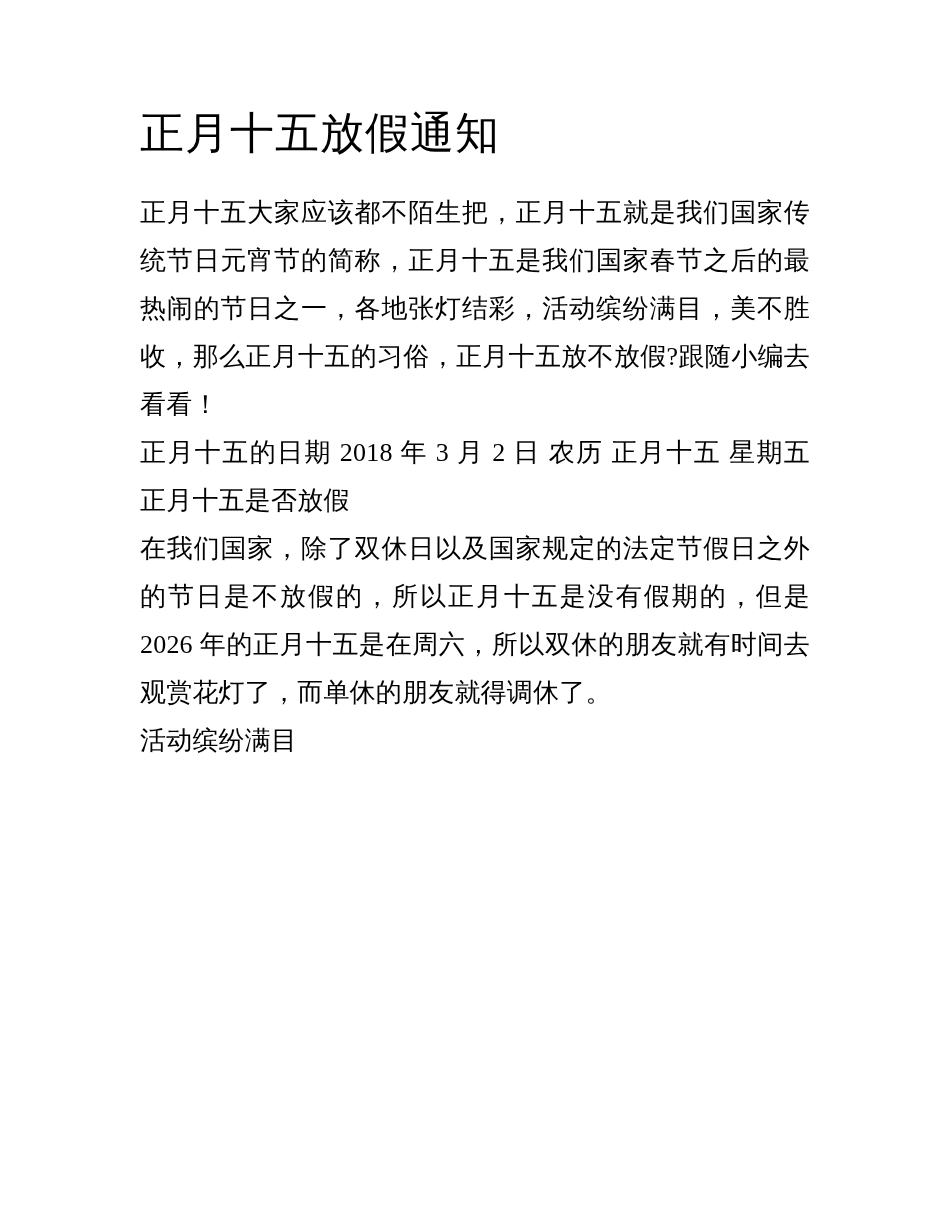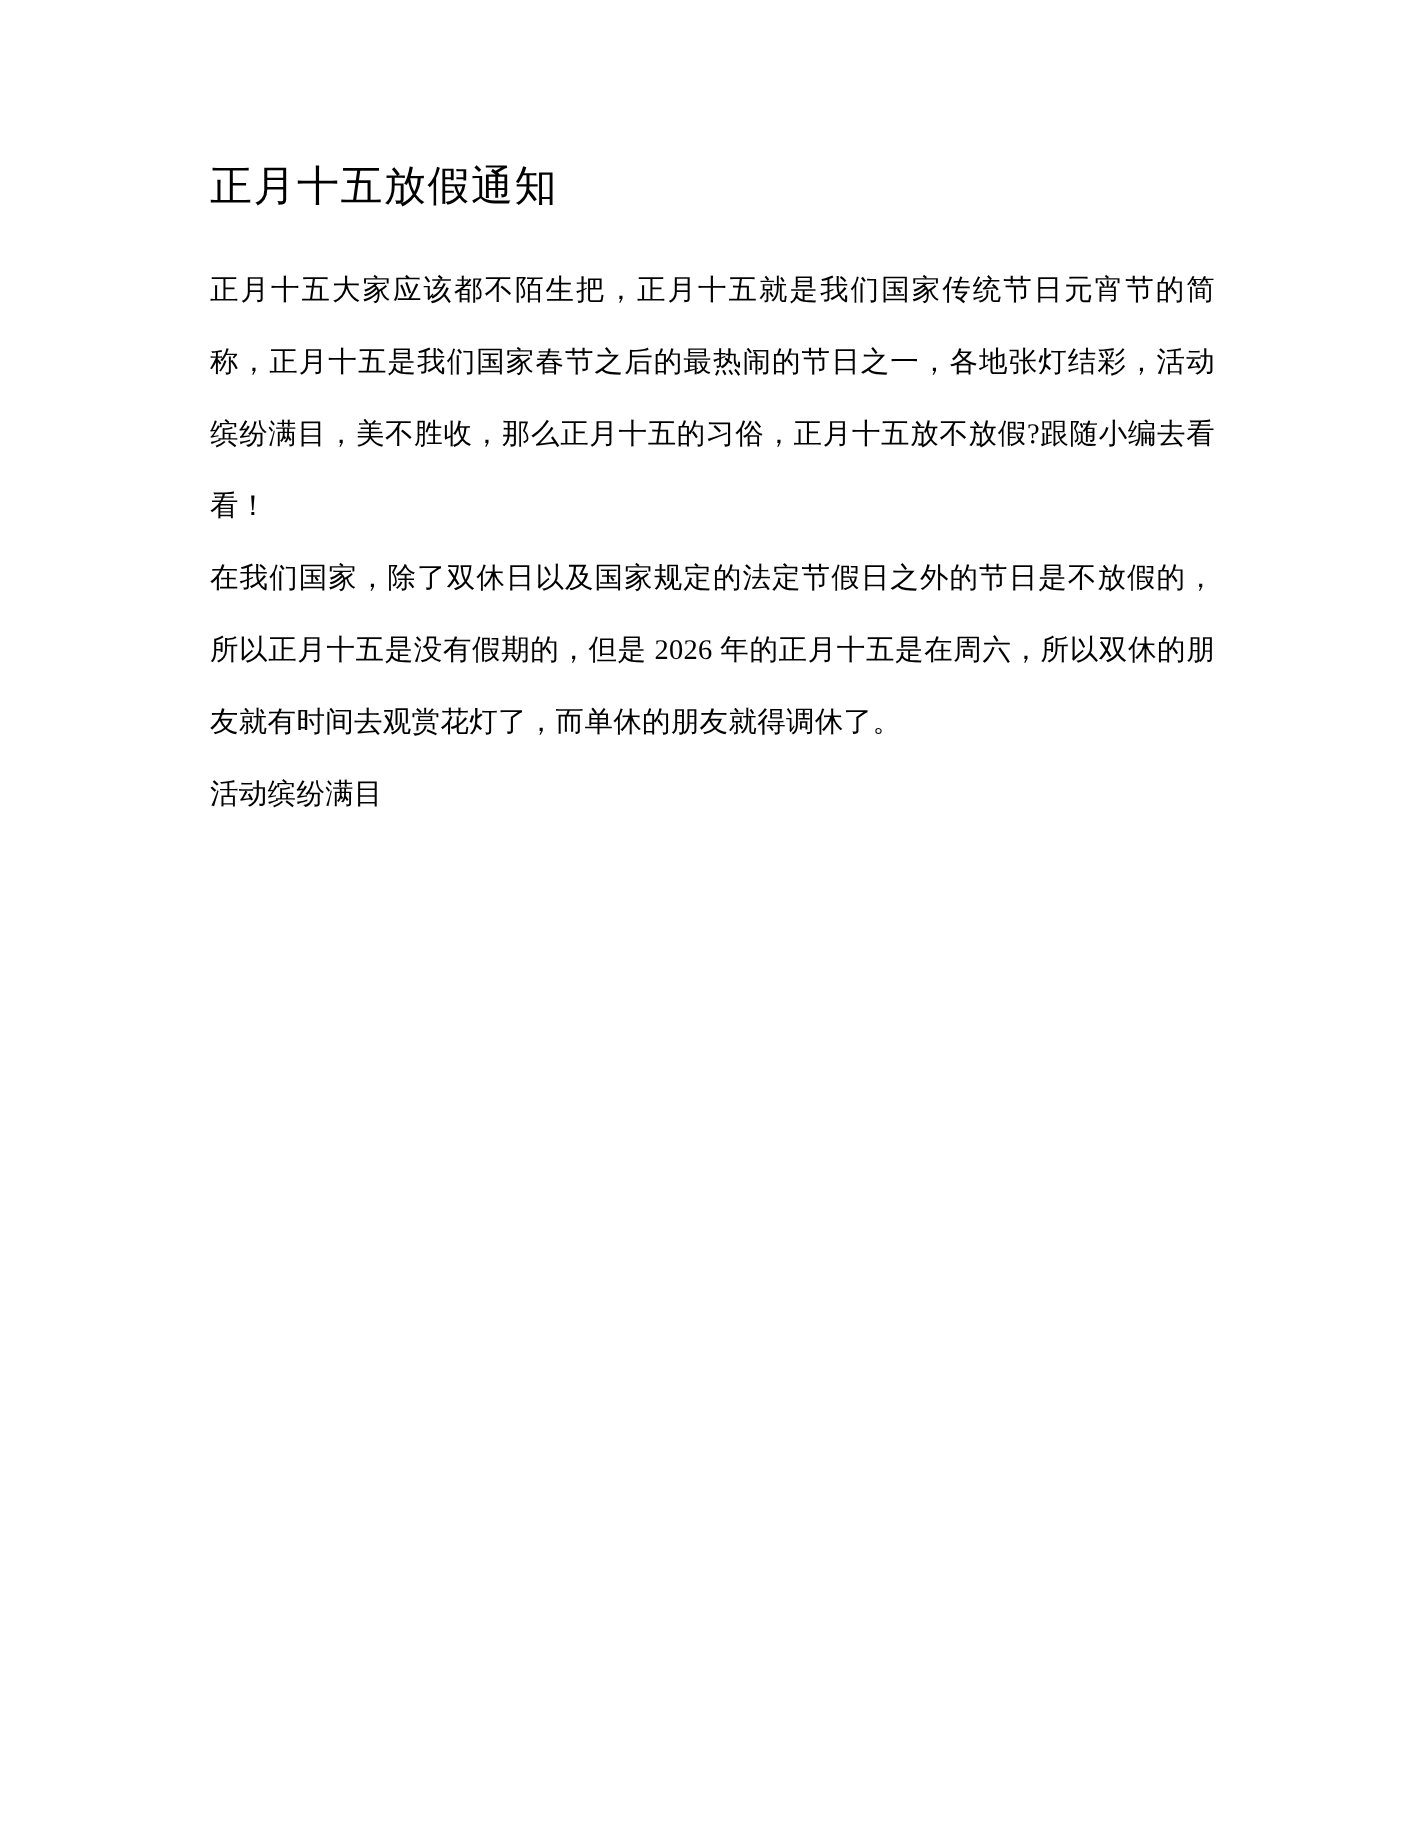--- a/index.html
+++ b/index.html
@@ -16,43 +16,44 @@
   }
   .page {
     position: relative;
     width: 950px;
     height: 1229px;
     box-sizing: border-box;
     padding: 108px 140px 0 140px;
     overflow: hidden;
   }
   .doc-title {
-    font-size: 28px;
+    font-size: 44px;
     line-height: 1.15;
     font-weight: normal;
     letter-spacing: 1px;
     margin: 0 0 30px 0;
     font-family: "DejaVu Serif", "Liberation Serif", serif;
   }
   .para {
-    font-size: 19px;
+    font-size: 26px;
     line-height: 48px;
     margin: 0;
     text-align: justify;
     text-justify: inter-ideograph;
     letter-spacing: 0.2px;
   }
   .para + .para {
     margin-top: 0;
   }
   .para.indent-none {
     text-indent: 0;
   }
 </style>
 </head>
 <body>
 
 <div class="page">
   <h1 class="doc-title">正月十五放假通知</h1>
   <p class="para indent-none">正月十五大家应该都不陌生把，正月十五就是我们国家传统节日元宵节的简称，正月十五是我们国家春节之后的最热闹的节日之一，各地张灯结彩，活动缤纷满目，美不胜收，那么正月十五的习俗，正月十五放不放假?跟随小编去看看！</p>
+  <p class="para indent-none">正月十五的日期 2018 年 3 月 2 日 农历 正月十五 星期五 正月十五是否放假</p>
   <p class="para indent-none">在我们国家，除了双休日以及国家规定的法定节假日之外的节日是不放假的，所以正月十五是没有假期的，但是 2026 年的正月十五是在周六，所以双休的朋友就有时间去观赏花灯了，而单休的朋友就得调休了。</p>
   <p class="para indent-none">活动缤纷满目</p>
 </div>
 
 </body></html>

